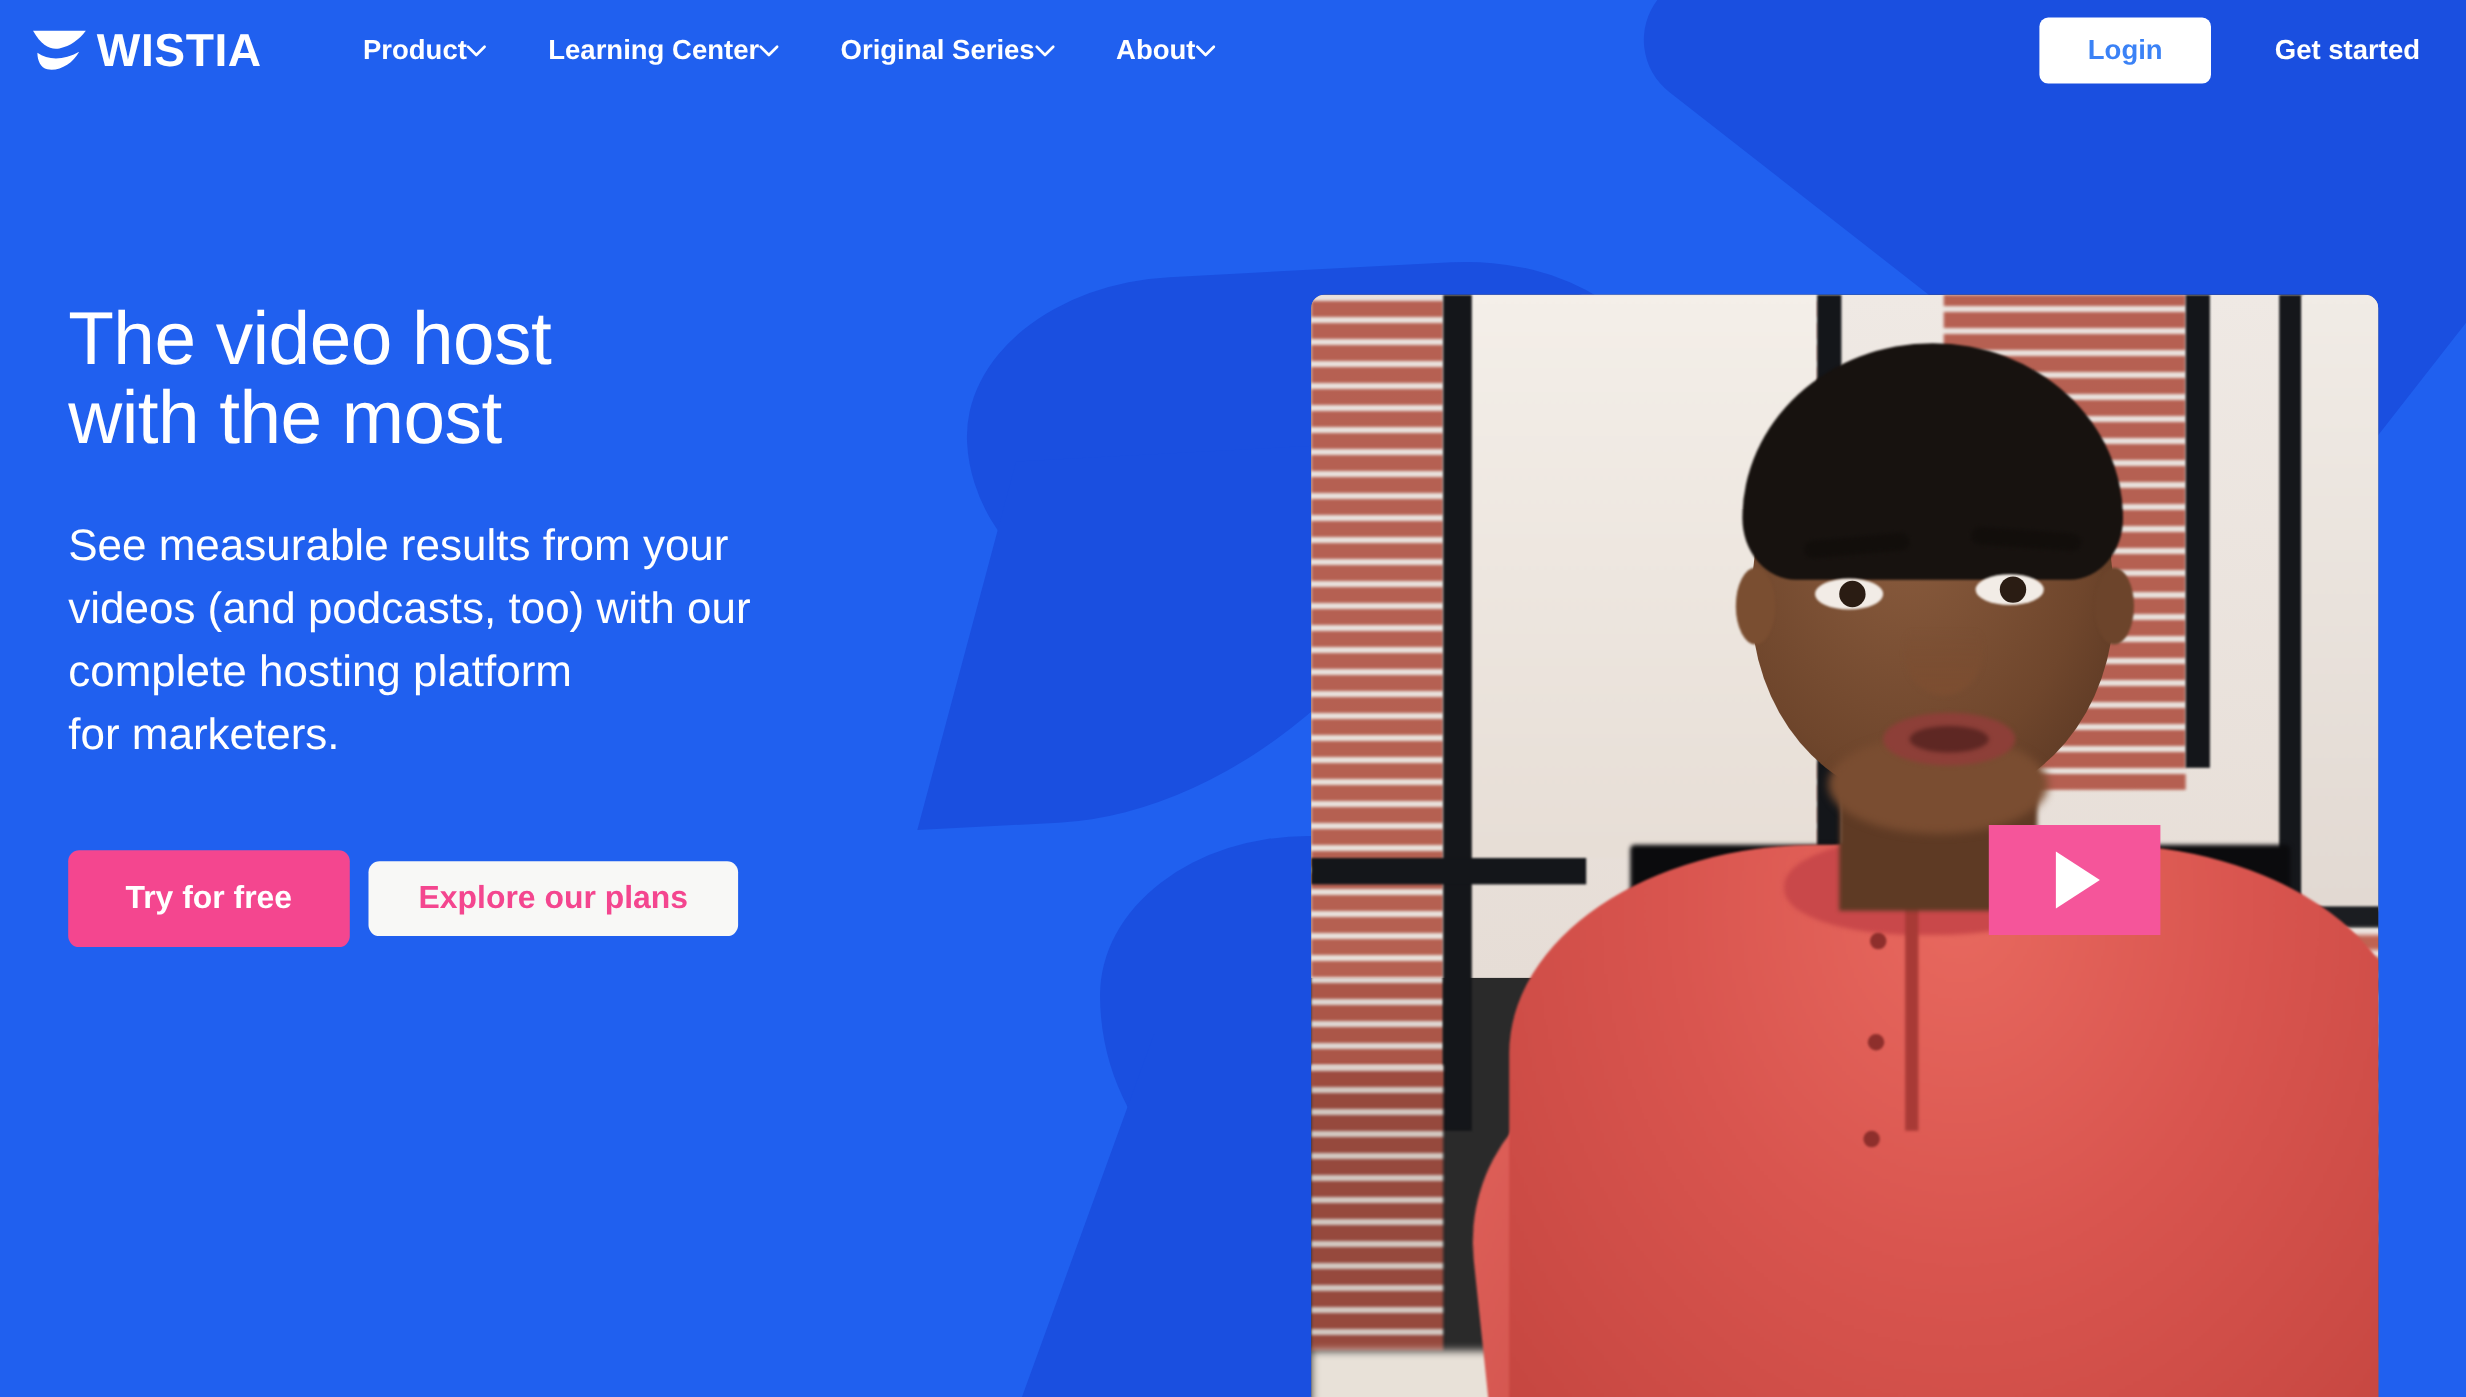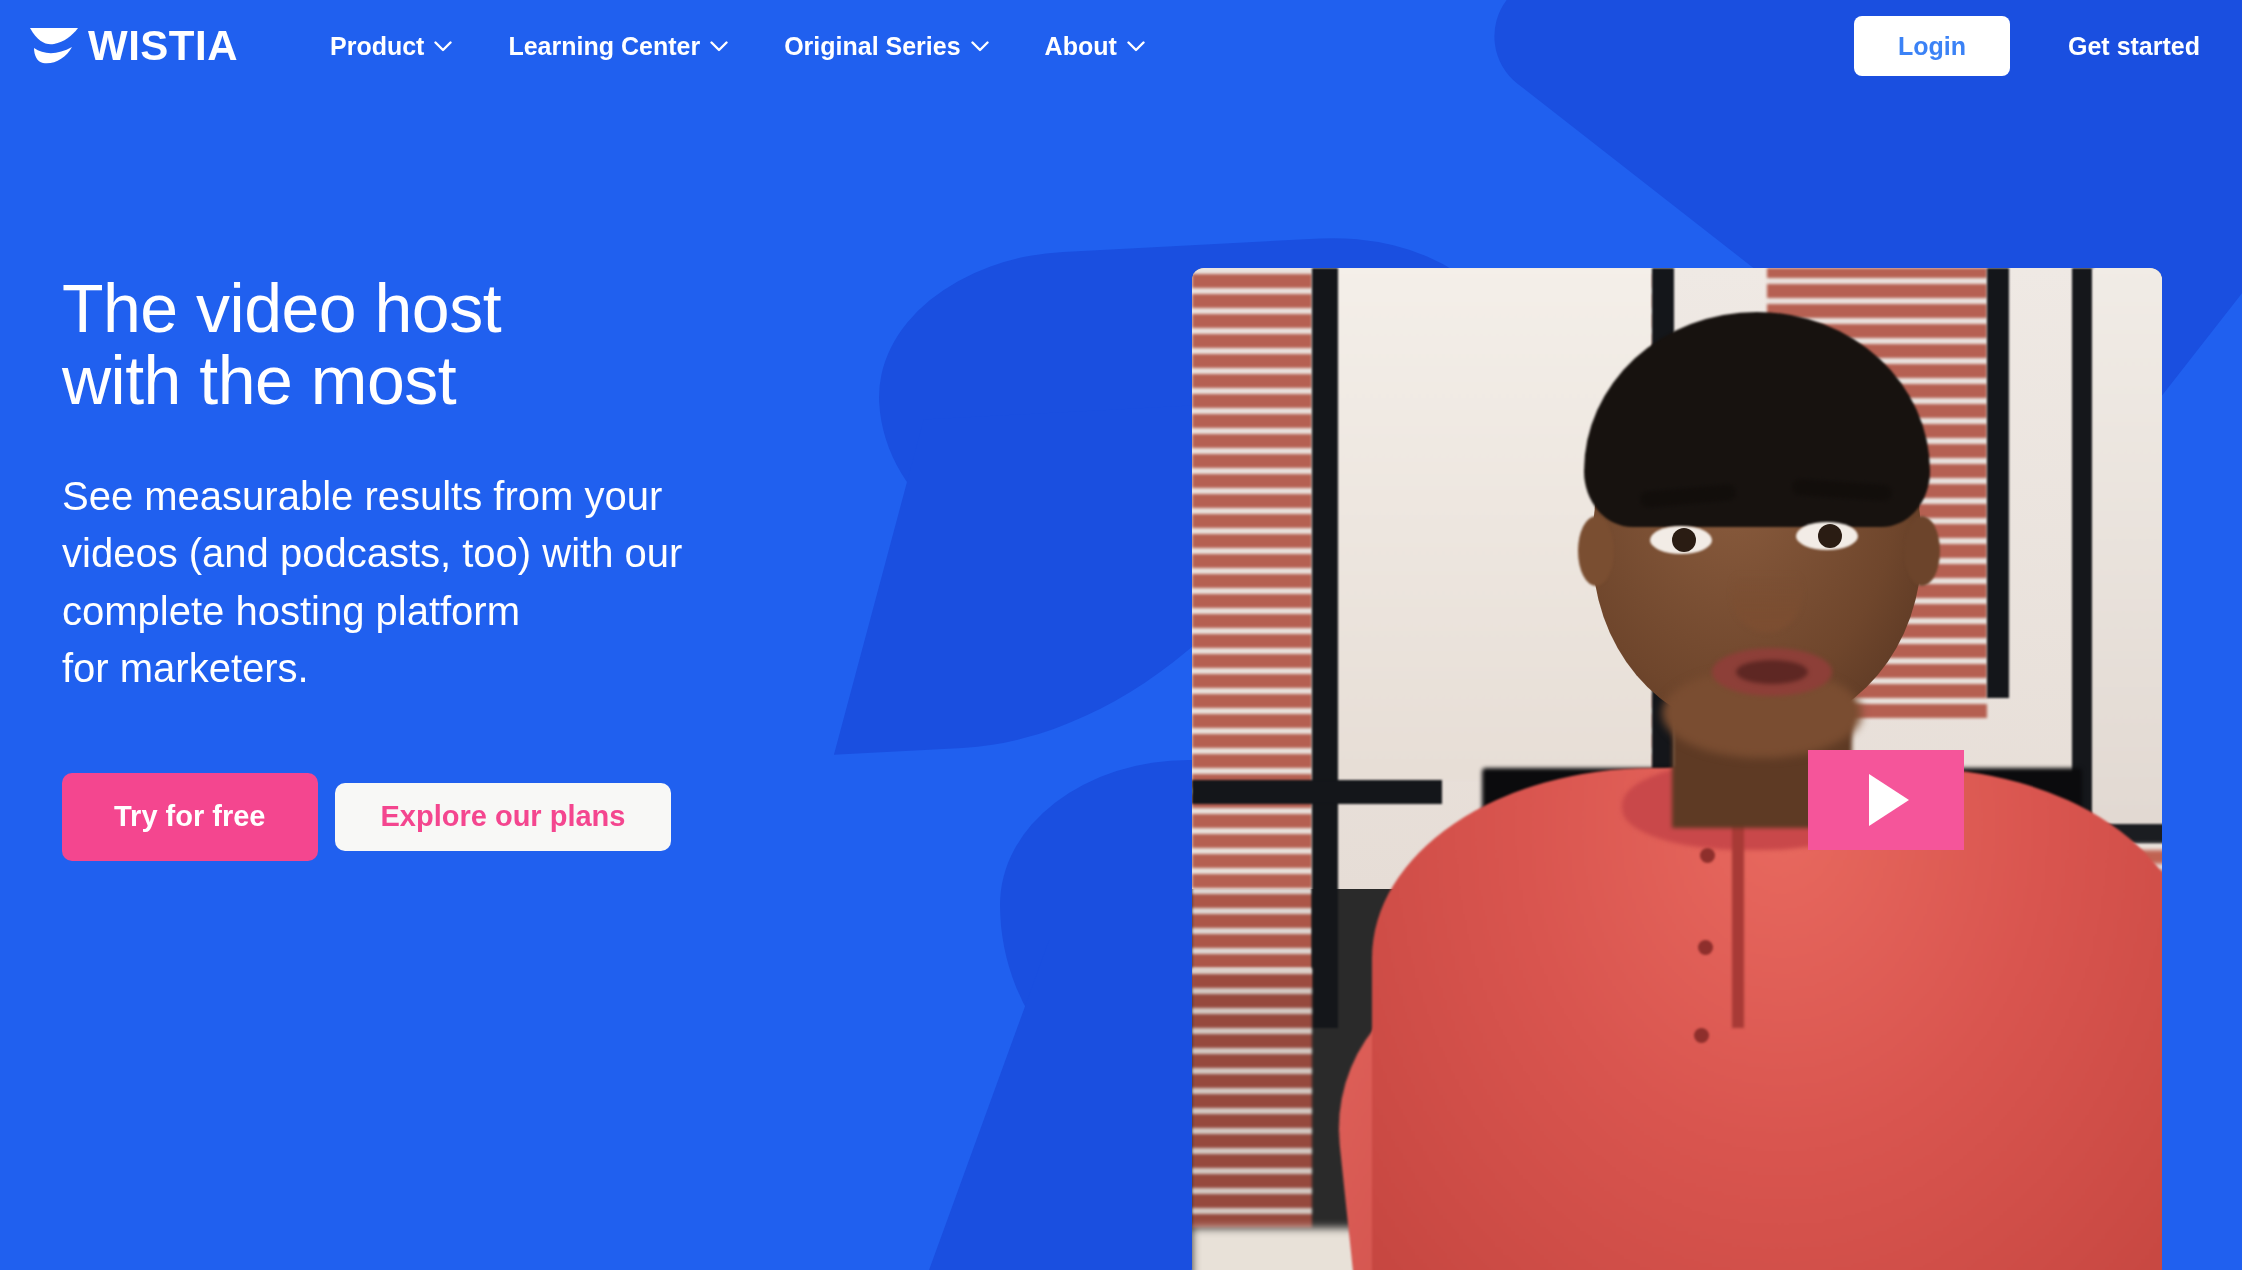--- a/index.html
+++ b/index.html
@@ -79,21 +79,21 @@
   .logo-word {
     color:#ffffff;
     font-size:42px;
     font-weight:700;
     letter-spacing:0.5px;
     line-height:1;
   }
 
   .nav { display:flex; align-items:center; gap:0; }
   .nav-item {
-    display:flex; align-items:center; gap:10px;
+    display:flex; align-items:center; 
     color:#ffffff;
     font-size:25px;
     font-weight:700;
     padding:0 28px;
     cursor:pointer;
     white-space:nowrap;
     text-align:right;
   }
   .chev {
     width:18px; height:11px;

